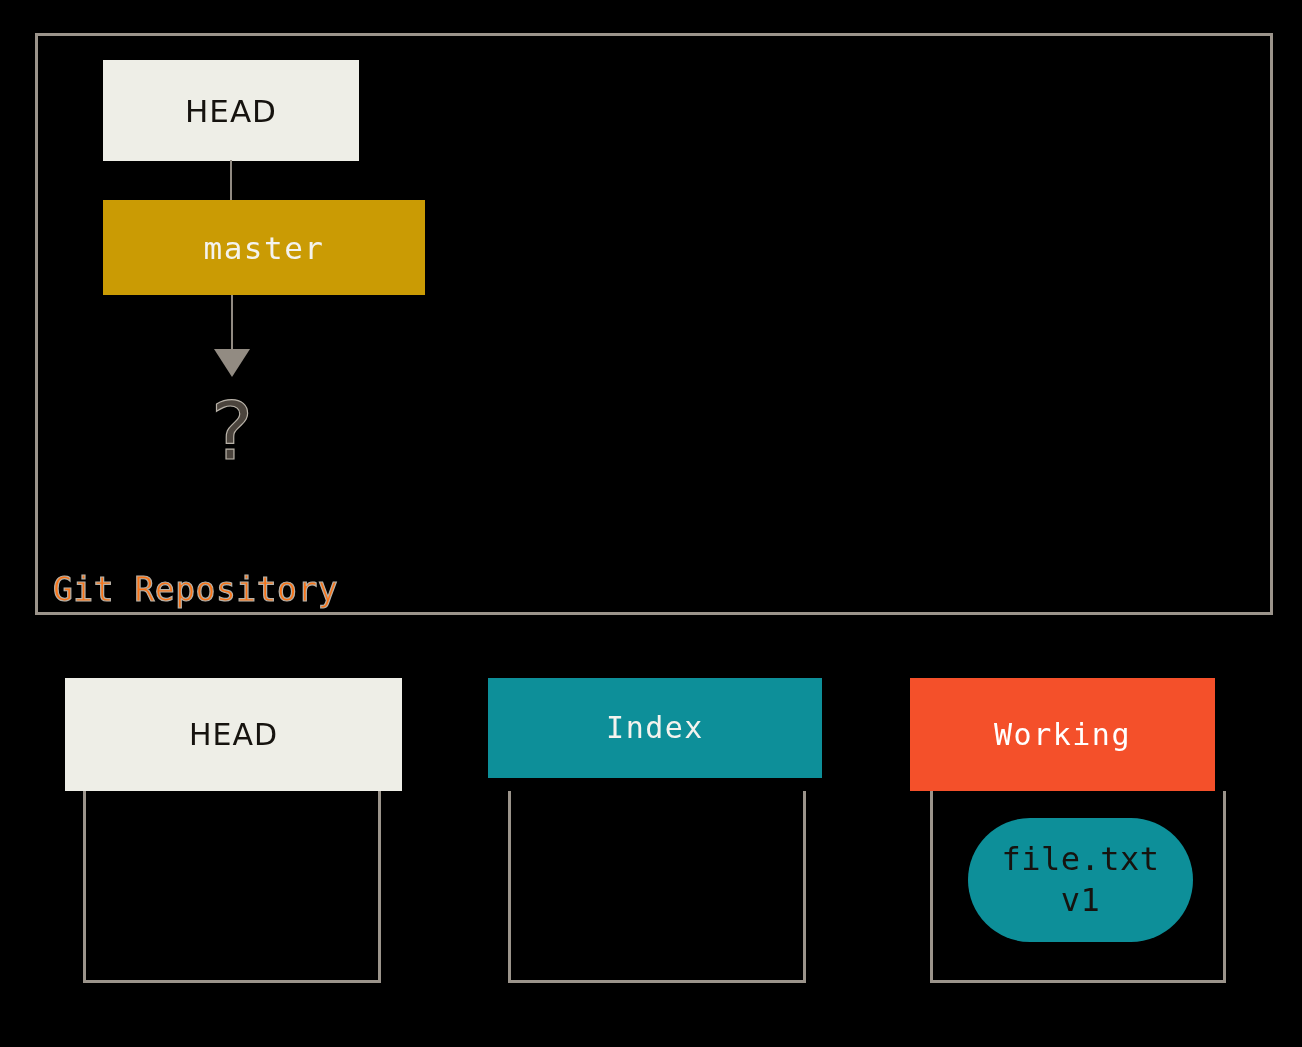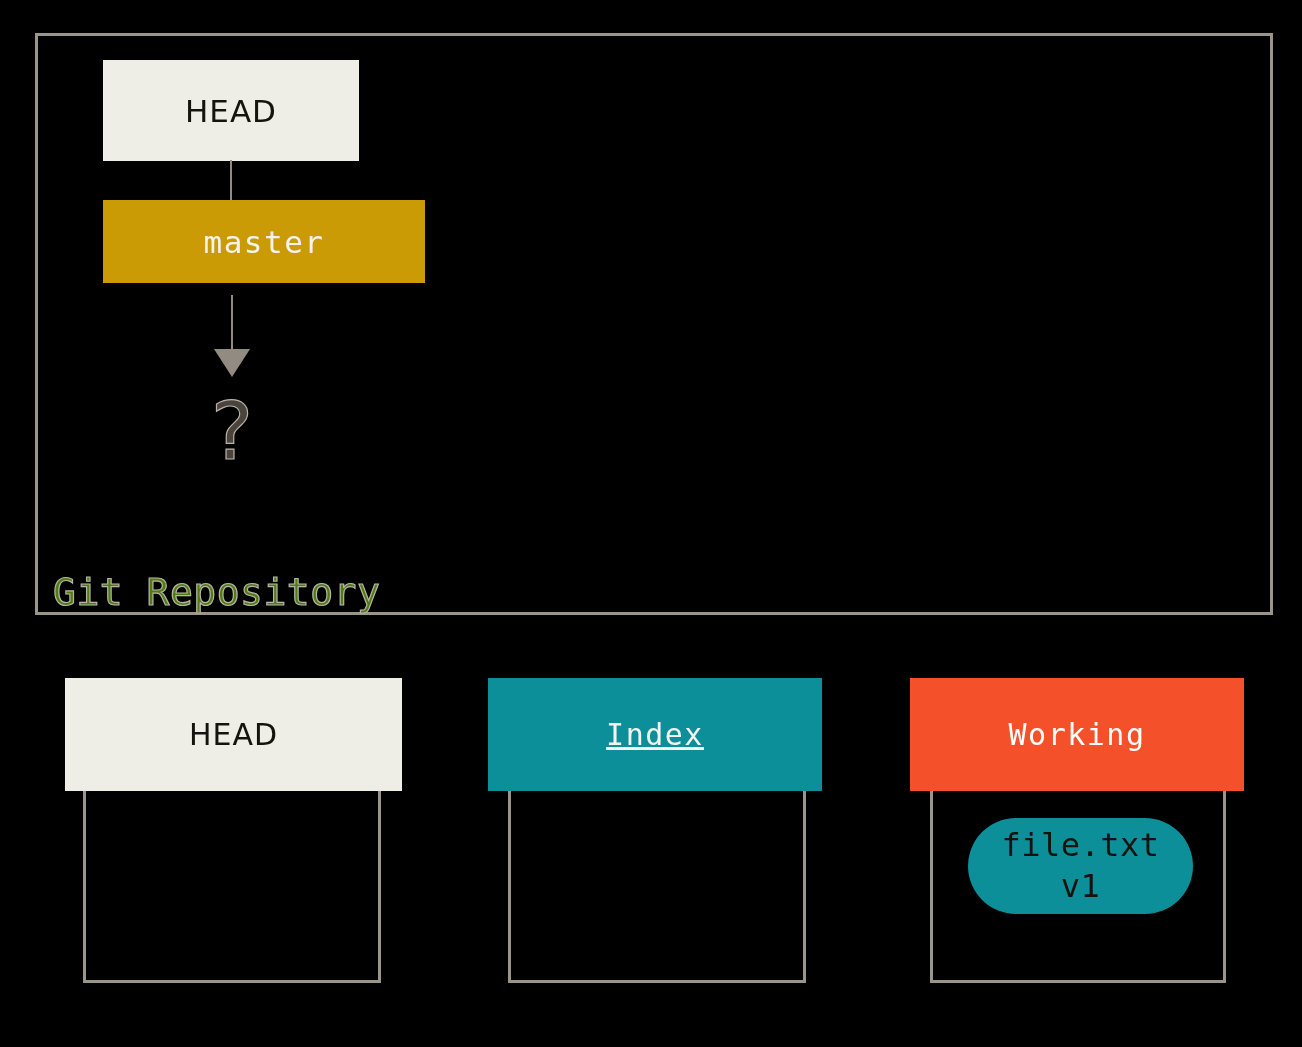--- a/index.html
+++ b/index.html
@@ -29,24 +29,24 @@
     top: 33px;
     width: 1238px;
     height: 582px;
     border: 3px solid #9b948b;
     box-sizing: border-box;
   }
   .repo-label {
     position: absolute;
     left: 50px;
     top: 573px;
-    font-size: 38px;
+    font-size: 33px;
     line-height: 1;
     letter-spacing: 0.5px;
-    color: #4d7c0f;
+    color: #f97316;
     -webkit-text-stroke: 1.2px #b8b2a8;
     white-space: nowrap;
   }
 
   
   .box {
     position: absolute;
     box-sizing: border-box;
     display: flex;
     align-items: center;
@@ -61,21 +61,21 @@
     background: #eeeee7;
     color: #16130f;
     font-size: 31px;
     font-family: "DejaVu Sans", "Liberation Sans", sans-serif;
     letter-spacing: 1px;
   }
   .master-box {
     left: 100px;
     top: 200px;
     width: 322px;
-    height: 83px;
+    height: 95px;
     background: #ca9b04;
     color: #f4f3ee;
     font-size: 31px;
     letter-spacing: 1.5px;
   }
 
   
   .conn-head-master {
     position: absolute;
     left: 227px;
@@ -138,37 +138,37 @@
 
   .hdr-head {
     left: 62px; top: 678px; width: 337px; height: 113px;
     background: #eeeee7; color: #16130f;
     font-family: "DejaVu Sans", "Liberation Sans", sans-serif;
     letter-spacing: 1px;
   }
   .body-head { left: 80px; top: 791px; width: 298px; height: 192px; }
 
   .hdr-index {
-    left: 485px; top: 678px; width: 334px; height: 113px;
-    background: #0d8f99; color: #f4f3ee; text-decoration: underline;
+    left: 485px; top: 678px; width: 334px; height: 100px;
+    background: #0d8f99; color: #f4f3ee;
   }
   .body-index { left: 505px; top: 791px; width: 298px; height: 192px; }
 
   .hdr-wd {
-    left: 907px; top: 678px; width: 334px; height: 113px;
+    left: 907px; top: 678px; width: 305px; height: 113px;
     background: #f4502a; color: #ffffff;
   }
   .body-wd { left: 927px; top: 791px; width: 296px; height: 192px; }
 
   .file-blob {
     position: absolute;
     left: 965px;
     top: 818px;
     width: 225px;
-    height: 96px;
+    height: 124px;
     background: #0d8f99;
     border-radius: 67px;
     display: flex;
     flex-direction: column;
     align-items: center;
     justify-content: center;
     color: #16130f;
     font-size: 32px;
     line-height: 1.28;
     letter-spacing: 0.5px;

